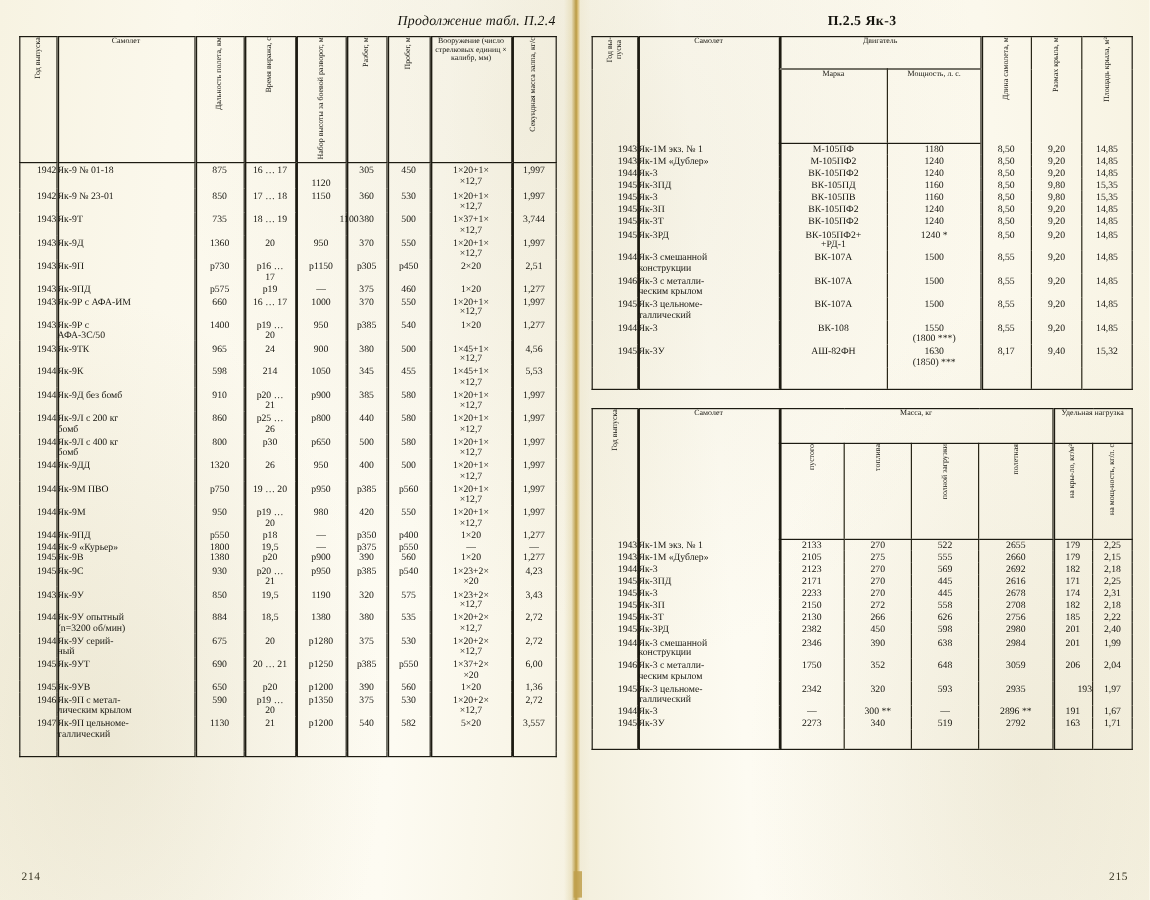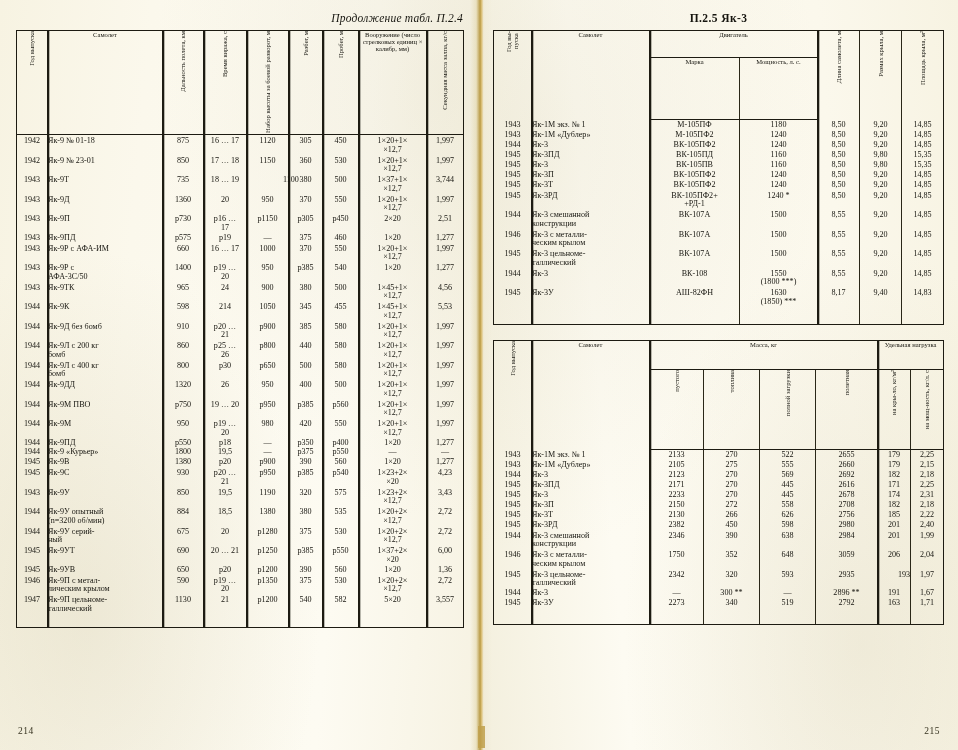--- a/index.html
+++ b/index.html
@@ -57,21 +57,21 @@
 
   .b-l{border-left:1.4px solid #1d1b12;}
   .b-r{border-right:1.4px solid #1d1b12;}
   .b-t{border-top:1.4px solid #1d1b12;}
   .b-b{border-bottom:1.4px solid #1d1b12;}
   .thin-l{border-left:1px solid #2a2718;}
   .dbl-l{border-left:1px solid #1d1b12;box-shadow:inset 2.6px 0 0 -1.3px #1d1b12;}
 
   .num{text-align:center;}
   .nameC{text-align:left;padding-left:7px;}
-  .yr{text-align:center;}
+  .yr{text-align:right;}
 
   .rowtxt td{padding-top:1.5px;padding-bottom:0px;}
   .sub{display:block;padding-left:0;}
 </style>
 </head>
 <body>
 
 <div class="spread">
 
   <div class="page left">
@@ -111,21 +111,21 @@
           <th class="hdrcell b-t dbl-l b-b b-r">
             <span class="vert">Секундная масса залпа, кг/с</span></th>
         </tr>
       </thead>
       <tbody id="leftBody">
           <tr class="rowtxt">
             <td class="yr b-l" style="padding-top: 2.5px;"><span>1942</span></td>
             <td class="nameC dbl-l" style="padding-top: 2.5px;"><span>Як-9 № 01-18</span></td>
             <td class="num dbl-l" style="padding-top: 2.5px;"><span>875</span></td>
             <td class="num dbl-l" style="padding-top: 2.5px;"><span>16 … 17</span></td>
-            <td class="num dbl-l" style="padding-top: 2px;"><span>1120</span></td>
+            <td class="num dbl-l" style="padding-top: 13px;"><span>1120</span></td>
             <td class="num dbl-l" style="padding-top: 2.5px;"><span>305</span></td>
             <td class="num dbl-l" style="padding-top: 2.5px;"><span>450</span></td>
             <td class="num dbl-l" style="padding-top: 2.5px;"><span>1×20+1×</span><span class="sub">×12,7</span></td>
             <td class="num dbl-l b-r" style="padding-top: 2.5px;"><span>1,997</span></td>
           </tr>
           <tr class="rowtxt">
             <td class="yr b-l" style="padding-top: 2.5px;"><span>1942</span></td>
             <td class="nameC dbl-l" style="padding-top: 2.5px;"><span>Як-9 № 23-01</span></td>
             <td class="num dbl-l" style="padding-top: 2.5px;"><span>850</span></td>
             <td class="num dbl-l" style="padding-top: 2.5px; margin-top: 12px;"><span>17 … 18</span></td>
@@ -577,21 +577,21 @@
             <td class="num thin-l" style="padding-top: 2.5px;"><span>9,20</span></td>
             <td class="num thin-l b-r" style="padding-top: 2.5px;"><span>14,85</span></td>
           </tr>
           <tr class="rowtxt">
             <td class="yr b-l" style="padding-top: 2.5px;"><span>1945</span></td>
             <td class="nameC dbl-l" style="padding-top: 2.5px;"><span>Як-3У</span></td>
             <td class="num dbl-l" style="padding-top: 2.5px;"><span>АШ-82ФН</span></td>
             <td class="num thin-l" style="padding-top: 2.5px;"><span>1630</span><span class="sub">(1850) ***</span></td>
             <td class="num dbl-l" style="padding-top: 2.5px;"><span>8,17</span></td>
             <td class="num thin-l" style="padding-top: 2.5px;"><span>9,40</span></td>
-            <td class="num thin-l b-r" style="padding-top: 2.5px;"><span>14,83</span></td>
+            <td class="num thin-l b-r" style="padding-top: 2.5px;"><span>15,32</span></td>
           </tr>
           <tr>
             <td class="b-b b-l" style="height: 18px;"></td>
             <td class="b-b dbl-l" style="height: 18px;"></td>
             <td class="b-b dbl-l" style="height: 18px;"></td>
             <td class="b-b thin-l" style="height: 18px;"></td>
             <td class="b-b dbl-l" style="height: 18px;"></td>
             <td class="b-b thin-l" style="height: 18px;"></td>
             <td class="b-b thin-l b-r" style="height: 18px;"></td>
           </tr>

